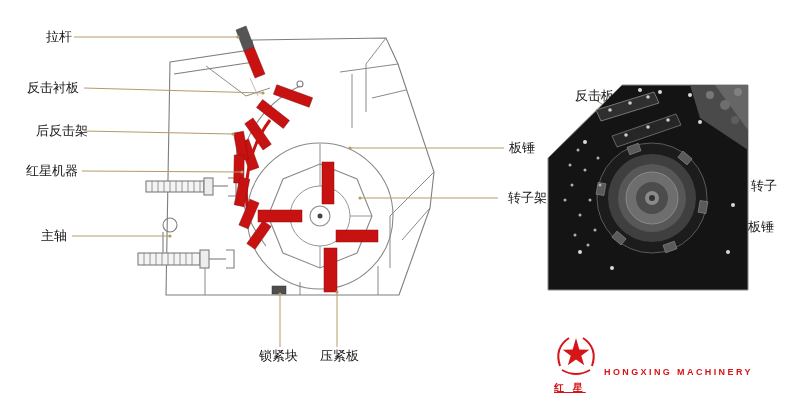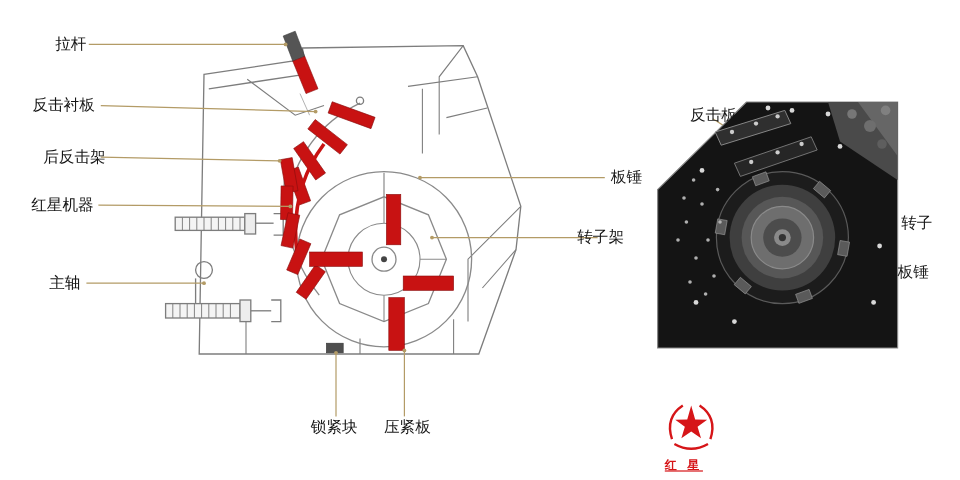--- a/index.html
+++ b/index.html
@@ -232,31 +232,32 @@
       </g>
     </g>
   </svg>
 
   <div class="lbl" style="left:46px;top:30px">拉杆</div>
   <div class="lbl" style="left:27px;top:81px">反击衬板</div>
   <div class="lbl" style="left:36px;top:124px">后反击架</div>
   <div class="lbl" style="left:26px;top:164px">红星机器</div>
   <div class="lbl" style="left:41px;top:229px">主轴</div>
   <div class="lbl" style="left:509px;top:141px">板锤</div>
-  <div class="lbl" style="left:481px;top:191px">转子架</div>
+  <div class="lbl" style="left:508px;top:191px">转子架</div>
   <div class="lbl" style="left:259px;top:349px">锁紧块</div>
   <div class="lbl" style="left:320px;top:349px">压紧板</div>
 
   <div class="lbl" style="left:575px;top:89px">反击板</div>
   <div class="lbl" style="left:751px;top:179px">转子</div>
   <div class="lbl" style="left:748px;top:220px">板锤</div>
 
   <div class="logo-emblem">
     <svg width="48" height="50" viewBox="0 0 48 50">
       <path d="M8,36 Q2,18 17,8" stroke="#d61518" stroke-width="2" fill="none"></path>
       <path d="M40,36 Q46,18 31,8" stroke="#d61518" stroke-width="2" fill="none"></path>
       <path d="M10,40 Q24,48 38,40" stroke="#d61518" stroke-width="2" fill="none"></path>
       <polygon fill="#d61518" points="24,8 27.3,19.5 37.3,19.7 29.3,25.7 32.2,35.3 24,29.6 15.8,35.3 18.7,25.7 10.7,19.7 20.7,19.5"></polygon>
     </svg>
   </div>
   <div class="logo-star-cap">红 星</div>
+  <div class="logo-en">HONGXING MACHINERY</div>
 
 </div>
 
 </body></html>

